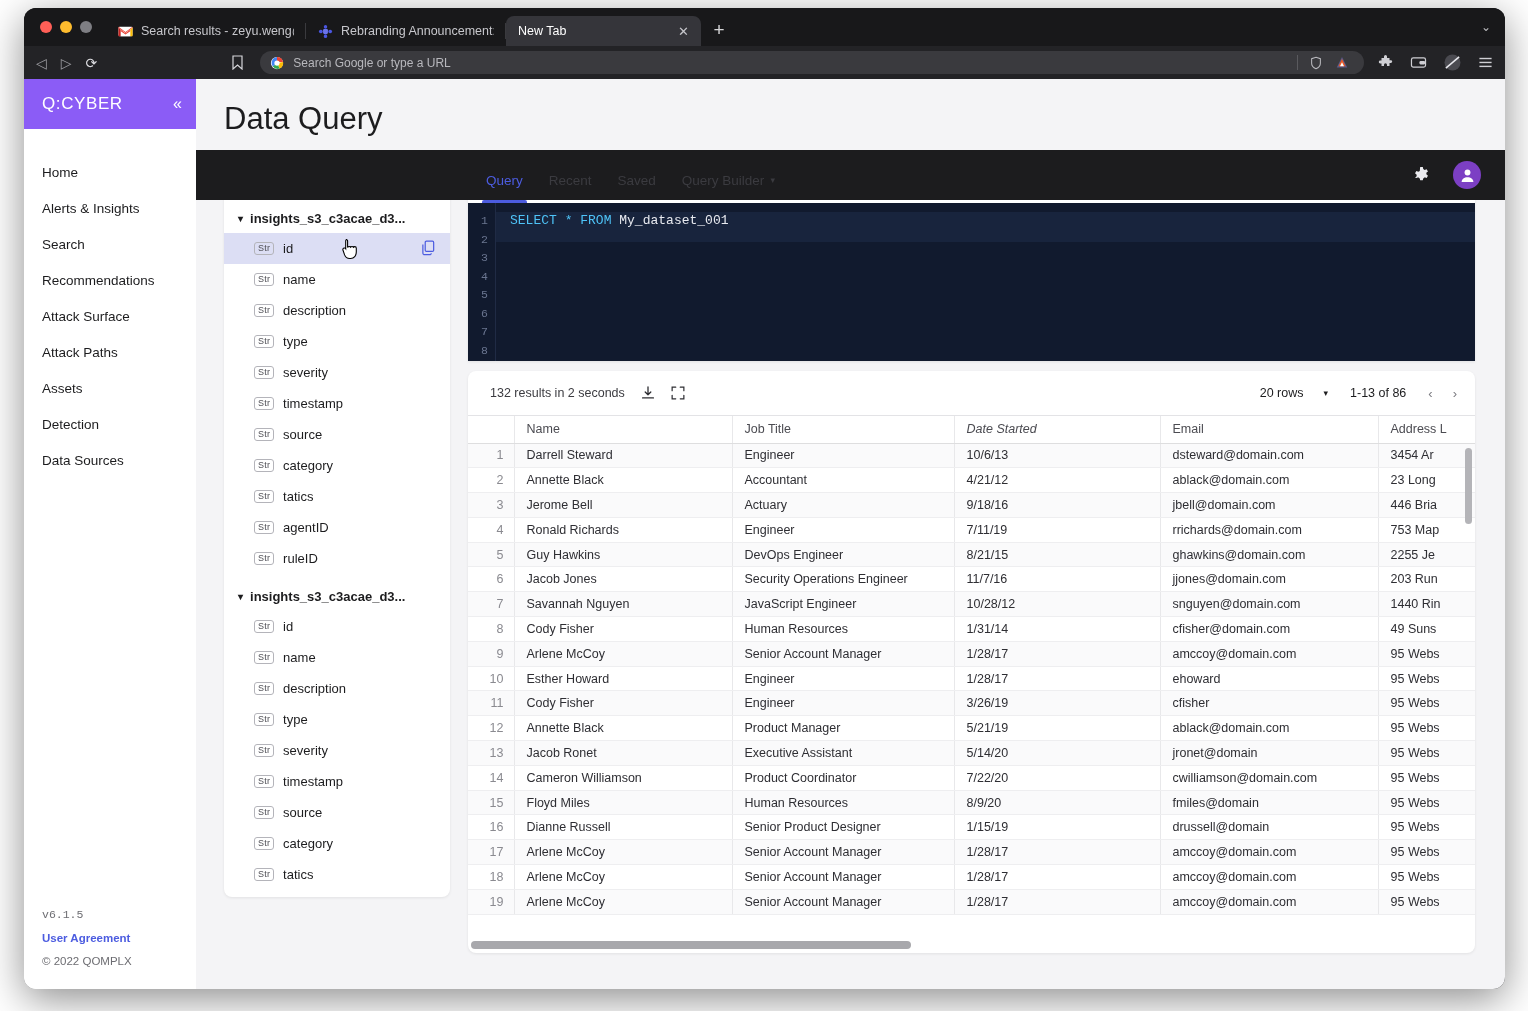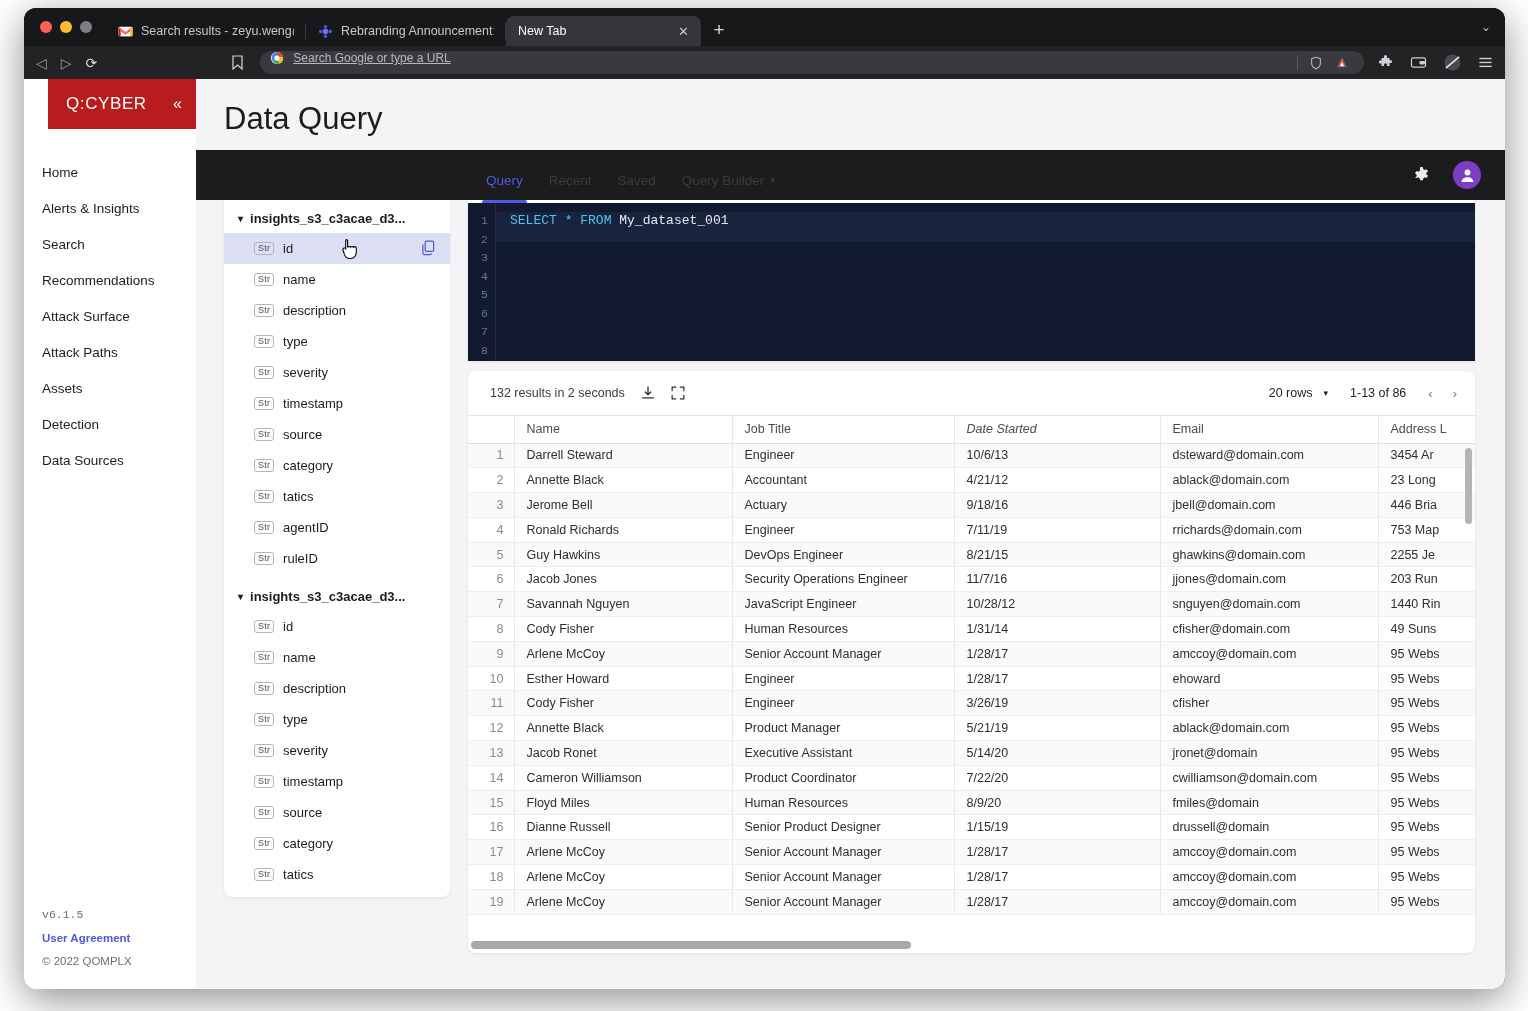--- a/index.html
+++ b/index.html
@@ -51,34 +51,34 @@
   }
 
   .navbar {
     height: 33px; background: #232326; display: flex; align-items: center;
     padding: 0 12px; gap: 14px;
   }
   .navicon { color: #9a9a9f; font-size: 14px; display: flex; align-items: center; }
   .navicon.enabled { color: #dcdce0; }
   .omnibox {
     flex: 1; height: 23px; background: #3a3a3e; border-radius: 12px;
-    display: flex; padding: 0 10px; gap: 9px;
-    font-size: 12px; color: #b8b8bd; margin-left: 2px; text-decoration: underline;
+    display: flex; align-items: center; padding: 0 10px; gap: 9px;
+    font-size: 12px; color: #b8b8bd; margin-left: 2px;
   }
   .omni-right { display: flex; align-items: center; gap: 11px; padding-right: 4px; }
   .omni-divider { width: 1px; height: 15px; background: #5a5a5e; }
   .ext-icons { display: flex; align-items: center; gap: 16px; color: #cfcfd4; }
 
   
   .app { display: flex; height: 910px; background: #f4f4f6; }
 
   .sidebar { width: 172px; flex: 0 0 172px; background: #ffffff; display: flex; flex-direction: column; }
   .brand {
-    height: 50px; background: #b91c1c; display: flex; align-items: center;
-    justify-content: space-between; padding: 0 14px 0 18px; margin-left: 24px;
+    height: 50px; background: #8b5cf6; display: flex; align-items: center;
+    justify-content: space-between; padding: 0 14px 0 18px;
   }
   .brand-name { color: #fff; font-size: 17px; letter-spacing: 0.6px; font-weight: 400; }
   .brand-collapse { color: #fff; font-size: 16px; }
   .navlist { padding-top: 25px; flex: 1; }
   .navitem {
     padding: 0 18px; height: 36px; display: flex; align-items: center;
     font-size: 13.5px; color: #1c1c1e;
   }
   .sidefoot { padding: 0 18px 22px; font-size: 11.5px; color: #6d6d72; }
   .sidefoot .ver { margin-bottom: 11px; font-family: Liberation Mono, monospace; }
@@ -151,21 +151,21 @@
   .kw { color: #4ec3f7; }
   .st { color: #4ec3f7; }
   .id { color: #e8eaf0; }
 
   
   .results { background: #fff; border-radius: 0 0 8px 8px; flex: 1; display: flex; flex-direction: column; overflow: hidden; margin-top: 10px; border-radius: 8px; box-shadow: 0 1px 3px rgba(0,0,0,0.08); }
   .rbar { height: 44px; display: flex; align-items: center; padding: 0 18px 0 22px; flex: 0 0 44px; }
   .rinfo { font-size: 12.5px; color: #3b3b40; }
   .ricons { display: flex; align-items: center; gap: 16px; margin-left: 16px; color: #3b3b40; }
   .rright { margin-left: auto; display: flex; align-items: center; gap: 22px; font-size: 12.5px; color: #1c1c1e; }
-  .rows-sel { display: flex; align-items: center; gap: 11px; margin-left: 14px; }
+  .rows-sel { display: flex; align-items: center; gap: 20px; margin-left: 14px; }
   .pager { display: flex; align-items: center; gap: 20px; color: #7b7b80; font-size: 13px; }
 
   .tablewrap { flex: 1; overflow: hidden; position: relative; border-top: 1px solid #e3e3e6; }
   table { border-collapse: collapse; width: 1010px; table-layout: fixed; }
   th, td {
     font-size: 12.5px; color: #2e2e33; text-align: left;
     padding: 0 12px; height: 24.8px; border-right: 1px solid #e8e8ea;
     border-bottom: 1px solid #eeeef0; white-space: nowrap; overflow: hidden;
   }
   th { color: #4b4b51; font-weight: 400; height: 27px; border-bottom: 1px solid #dededf; }

